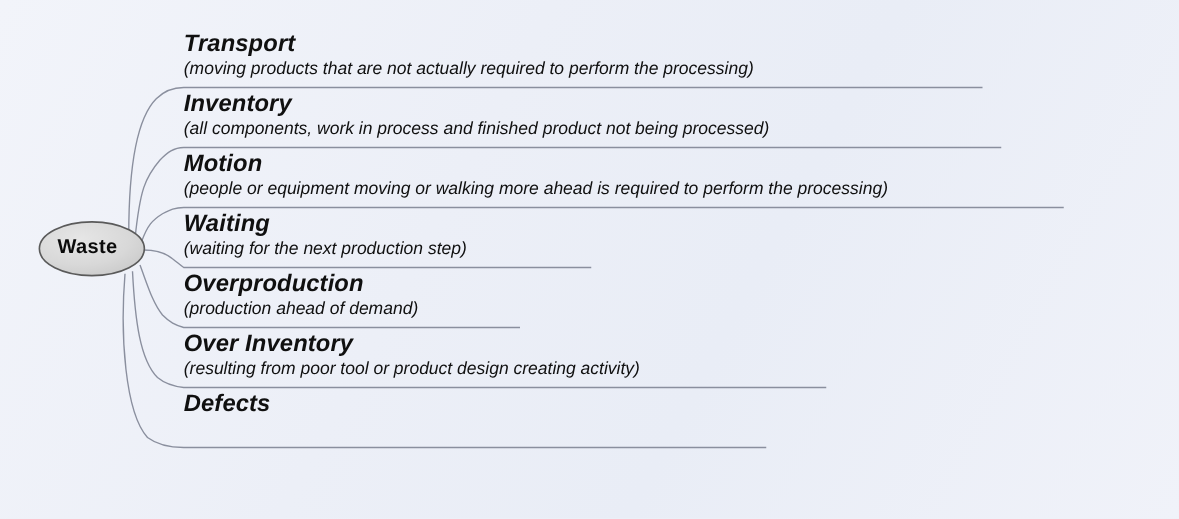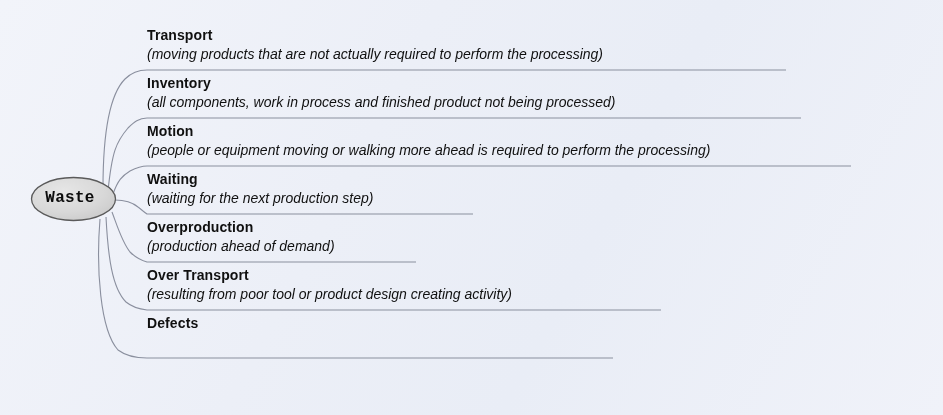--- a/index.html
+++ b/index.html
@@ -24,46 +24,46 @@
     left: 0;
     top: 0;
     width: 943px;
     height: 415px;
   }
   .branch {
     position: absolute;
     left: 147px;
   }
   .branch-title {
-    font-size: 14px;
+    font-size: 19px;
     font-weight: bold;
     color: #101010;
     letter-spacing: 0.1px;
     line-height: 17px;
     white-space: nowrap;
+    font-style: italic;
   }
   .branch-desc {
     font-size: 14px;
     font-style: italic;
     color: #101010;
     line-height: 17px;
     margin-top: 2px;
     white-space: nowrap;
   }
   #center-node-label {
     position: absolute;
     left: 32px;
     top: 189px;
     width: 76px;
     text-align: center;
     font-size: 16px;
     font-weight: bold;
     color: #0b0b0b;
     letter-spacing: 0.3px;
-    font-family: Liberation Mono, monospace;
   }
 </style>
 </head>
 <body>
 
 <div id="diagram-root">
 
   <svg id="connector-layer" viewBox="0 0 943 415" xmlns="http://www.w3.org/2000/svg">
     <defs>
       <radialGradient id="nodeFill" cx="38%" cy="32%" r="78%">
@@ -107,21 +107,21 @@
     <div class="branch-title">Waiting</div>
     <div class="branch-desc">(waiting for the next production step)</div>
   </div>
 
   <div class="branch" style="top:219px;">
     <div class="branch-title">Overproduction</div>
     <div class="branch-desc">(production ahead of demand)</div>
   </div>
 
   <div class="branch" style="top:267px;">
-    <div class="branch-title">Over Transport</div>
+    <div class="branch-title">Over Inventory</div>
     <div class="branch-desc">(resulting from poor tool or product design creating activity)</div>
   </div>
 
   <div class="branch" style="top:315px;text-align:right;">
     <div class="branch-title">Defects</div>
   </div>
 
 </div>
 
 </body></html>

